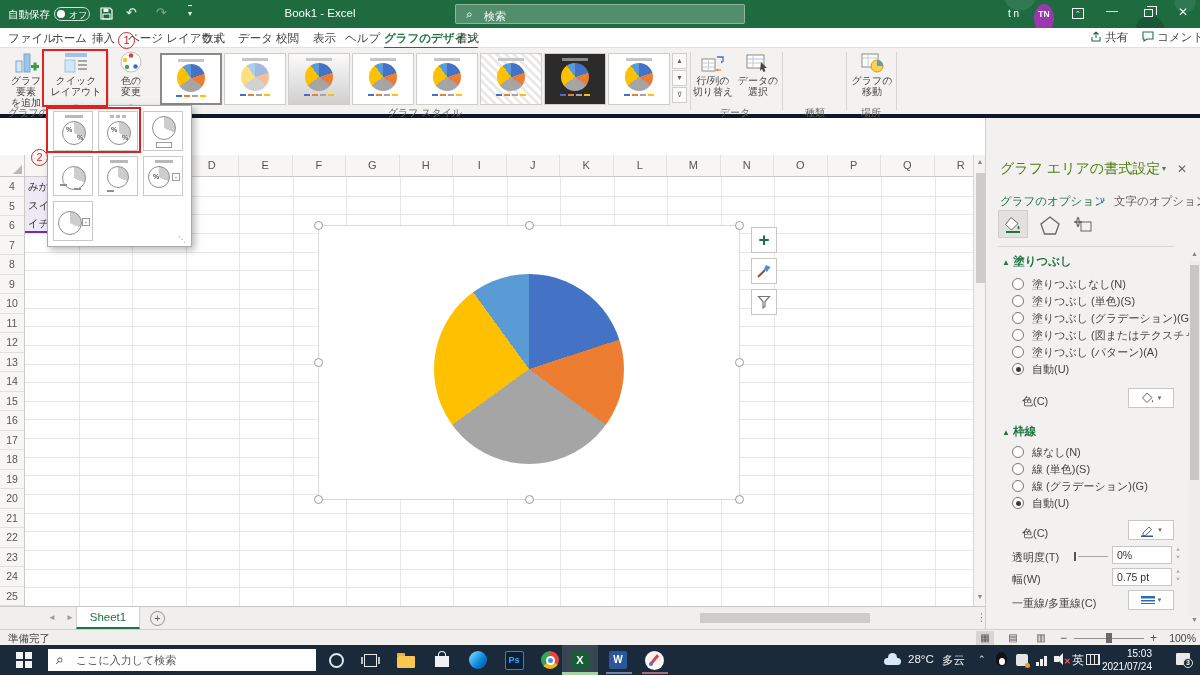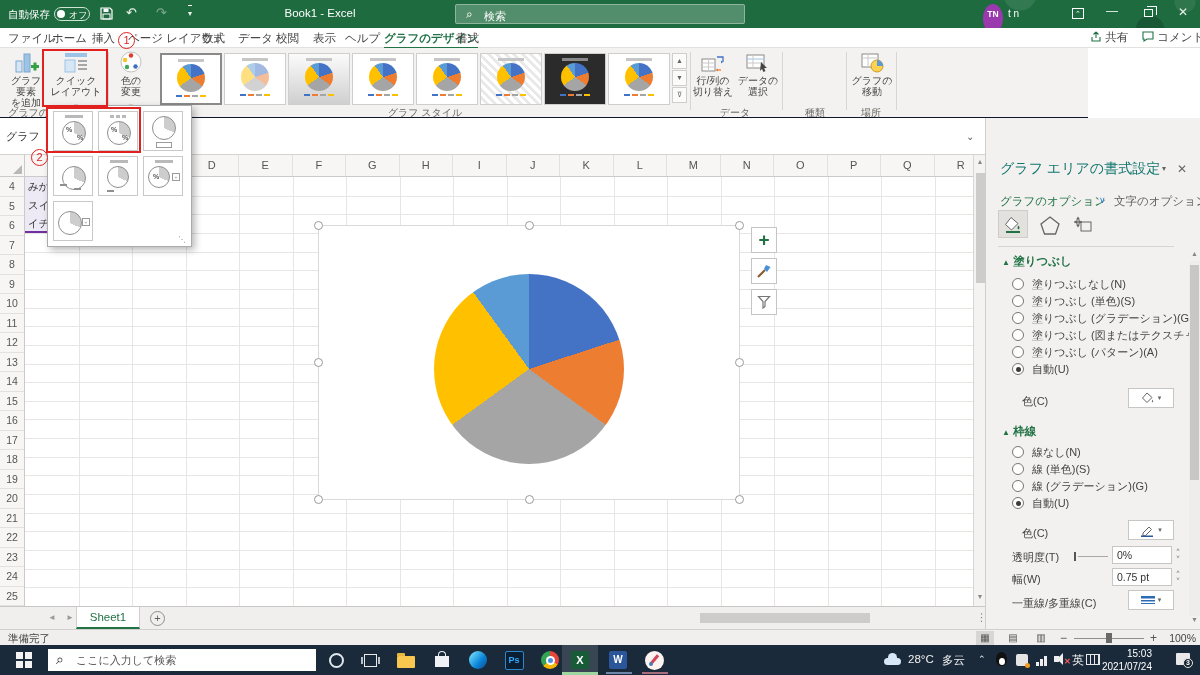--- a/index.html
+++ b/index.html
@@ -11,34 +11,34 @@
 .titlebar{position:absolute;left:0;top:0;width:1200px;height:28px;background:#1e6b3f;color:#fff;
  background-image:radial-gradient(circle at 1020px -6px,rgba(255,255,255,.09) 0 16px,transparent 17px),
  radial-gradient(circle at 1150px 30px,rgba(0,0,0,.18) 0 14px,transparent 15px),
  radial-gradient(circle at 1185px 2px,rgba(255,255,255,.08) 0 10px,transparent 11px)}
 .tb-txt{position:absolute;font-size:10.5px;color:#fff;white-space:nowrap}
 .autosave-toggle{position:absolute;left:54px;top:7px;width:36px;height:14px;border:1px solid #cfe3d6;border-radius:8px}
 .autosave-dot{position:absolute;left:2px;top:2px;width:8px;height:8px;border-radius:50%;background:#fff}
 .tb-ic{position:absolute;color:#e9f2ec;font-size:13px;line-height:13px;cursor:default}
 .searchbox{position:absolute;left:455px;top:4px;width:290px;height:20px;background:rgba(255,255,255,.24);
  border:1px solid rgba(255,255,255,.35);border-radius:2px;color:#fff}
-.avatar{position:absolute;left:983px;top:4px;width:20px;height:29px;border-radius:50%;background:#9939ad;
+.avatar{position:absolute;left:1034px;top:4px;width:20px;height:29px;border-radius:50%;background:#9939ad;
  color:#fff;font-size:8.5px;font-weight:bold;text-align:center;line-height:20px}
 .win-restore{position:absolute;left:1144px;top:9px;width:9px;height:8px;border:1px solid #fff}
 .win-restore:before{content:'';position:absolute;left:2px;top:-4px;width:9px;height:8px;border:1px solid #fff;border-left:none;border-bottom:none}
 .ribbon-opts{position:absolute;left:1072px;top:8px;width:12px;height:11px;border:1px solid #fff;font-size:7px;line-height:9px;text-align:center;color:#fff}
 
 
 .tabrow{position:absolute;left:0;top:28px;width:1200px;height:20px;background:#fff;border-bottom:1px solid #e3e1df}
 .rtab{position:absolute;top:3px;font-size:11.5px;color:#444;white-space:nowrap;cursor:default}
 .rtab.active{color:#217346;border-bottom:2.5px solid #217346;padding-bottom:1px;font-weight:bold}
 .trbtn{position:absolute;top:2px;font-size:11.5px;color:#444;white-space:nowrap}
 
 
-.ribbon{position:absolute;left:0;top:48px;width:1088px;height:70px;background:#f3f2f1;border-bottom:1px solid #0f172a}
+.ribbon{position:absolute;left:0;top:48px;width:1200px;height:70px;background:#f3f2f1;border-bottom:4px solid #0f172a}
 .rbtn{position:absolute;top:2px;display:flex;flex-direction:column;align-items:center;
  font-size:10px;line-height:11px;color:#444;text-align:center}
 .rbtn .caret{font-size:7px;color:#666;margin-top:1px}
 .rsep{position:absolute;top:4px;width:1px;height:58px;background:#d8d6d4}
 .grplabel{position:absolute;top:58px;font-size:10px;color:#68665f;text-align:center;white-space:nowrap}
 .thumb{position:absolute;top:5px;width:62px;height:52px;background:#fff;border:1px solid #cfcecd;overflow:hidden}
 .thumb.sel{border:2px solid #8a8a8a}
 .tbar{width:26px;height:3px;background:#c6c6c6;margin:4px auto 2px}
 .minipie{width:28px;height:28px;border-radius:50%;margin:0 auto;background:#ccc}
 .minipie.pale{opacity:.5}
@@ -364,24 +364,20 @@
     <div class="rsep" style="left:896px"></div>
 
     <div class="grplabel" style="left:8px;width:40px">グラフの</div>
     <div class="grplabel" style="left:360px;width:130px">グラフ スタイル</div>
     <div class="grplabel" style="left:700px;width:70px">データ</div>
     <div class="grplabel" style="left:790px;width:50px">種類</div>
     <div class="grplabel" style="left:848px;width:46px">場所</div>
   </div>
   <div class="redbox" style="left:42px;top:49px;width:66px;height:58px"></div>
 
-  <div class="fbar">
-    <div class="namebox">グラフ</div>
-    <span style="position:absolute;left:966px;top:13px;color:#666;font-size:10px">⌄</span>
-  </div>
 
   <div class="colheads">
     <div class="corner"></div>
     <div class="colzone">
         <div class="colhead" style="left: 160.5px;">D</div>
         <div class="colhead" style="left: 214px;">E</div>
         <div class="colhead" style="left: 267.5px;">F</div>
         <div class="colhead" style="left: 321px;">G</div>
         <div class="colhead" style="left: 374.5px;">H</div>
         <div class="colhead" style="left: 428px;">I</div>
@@ -656,21 +652,21 @@
       <div>2021/07/24</div>
     </span>
     <span class="trayico" style="left:1176px;top:8px">
         <i style="display:block;position:relative;width:14px;height:12px;background:#e9e9e9;border-radius:1px">
           <b style="position:absolute;right:-3px;bottom:-3px;width:10px;height:10px;border-radius:50%;background:#16222e;border:1px solid #e9e9e9;color:#fff;font-size:7px;line-height:8px;text-align:center;font-style:normal">3</b>
         </i>
       </span>
   </div>
 
   <div class="pane">
-    <span class="t" style="left:14px;top:42px;font-size:14px;color:#0f766e">グラフ エリアの書式設定</span>
+    <span class="t" style="left:14px;top:42px;font-size:14px;color:#4d7c0f">グラフ エリアの書式設定</span>
     <span class="t" style="left:176px;top:46px;font-size:8px;color:#666">▾</span>
     <span class="t" style="left:191px;top:44px;font-size:12px;color:#666">✕</span>
     <span class="t" style="left:14px;top:76px;font-size:11.5px;color:#217346">グラフのオプション</span>
     <span class="t" style="left:113px;top:77px;font-size:9px;color:#2b7cd3">∨</span>
     <span class="t" style="left:128px;top:76px;font-size:11.5px;color:#615f5d">文字のオプション</span>
 
     <span class="iconbtn" style="left:12px;top:92px;width:30px;height:28px;background:#e3e1de;border:1px solid #cfcdc9">
       <svg width="18" height="17">
           <path d="M7 1.5L14 7.5 7.5 14 1.5 8.5z" fill="#fff" stroke="#666"></path>
           <path d="M14.5 9.5q2 2.5 0 4q-2-1.5 0-4" fill="#217346"></path>

